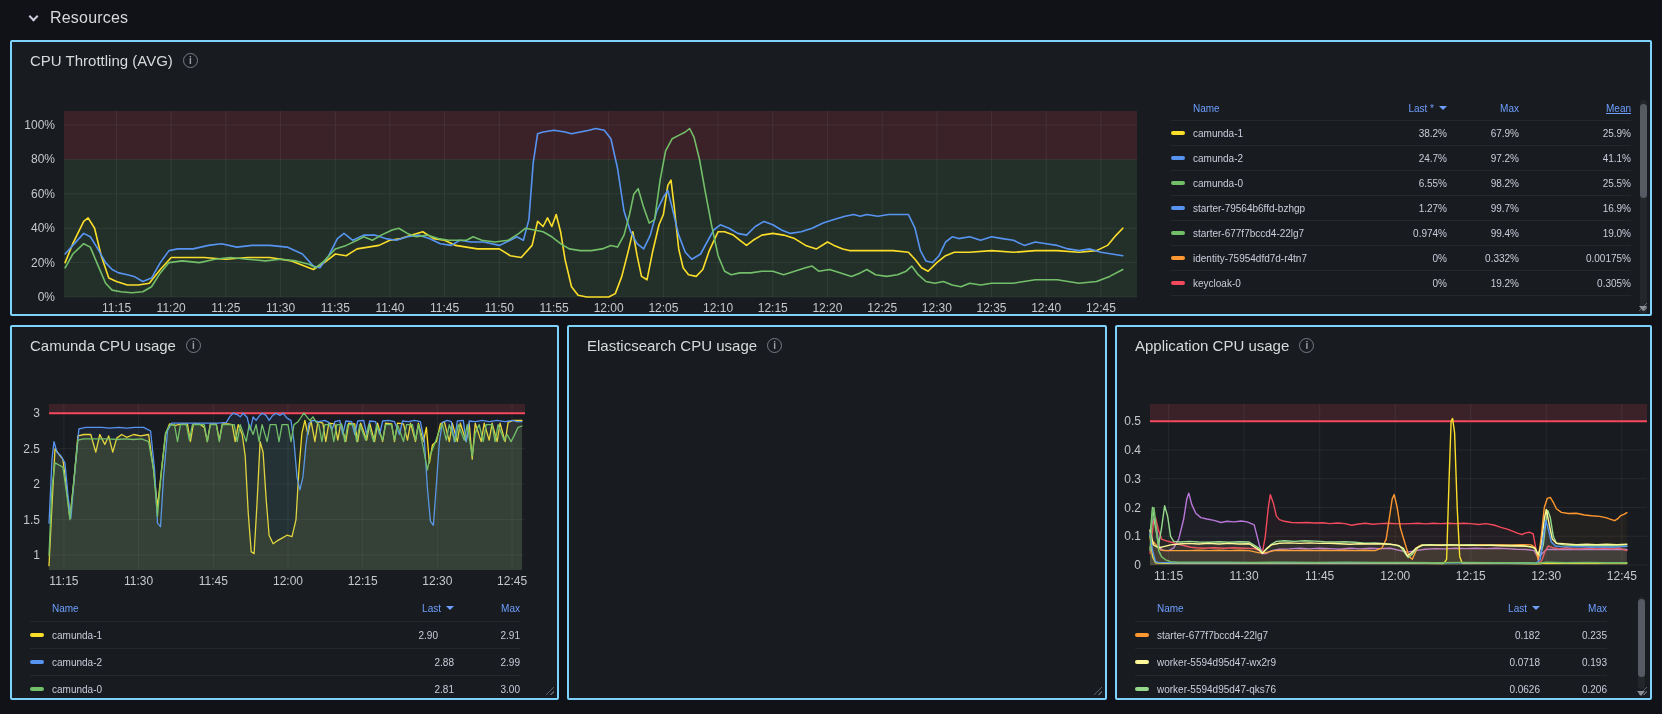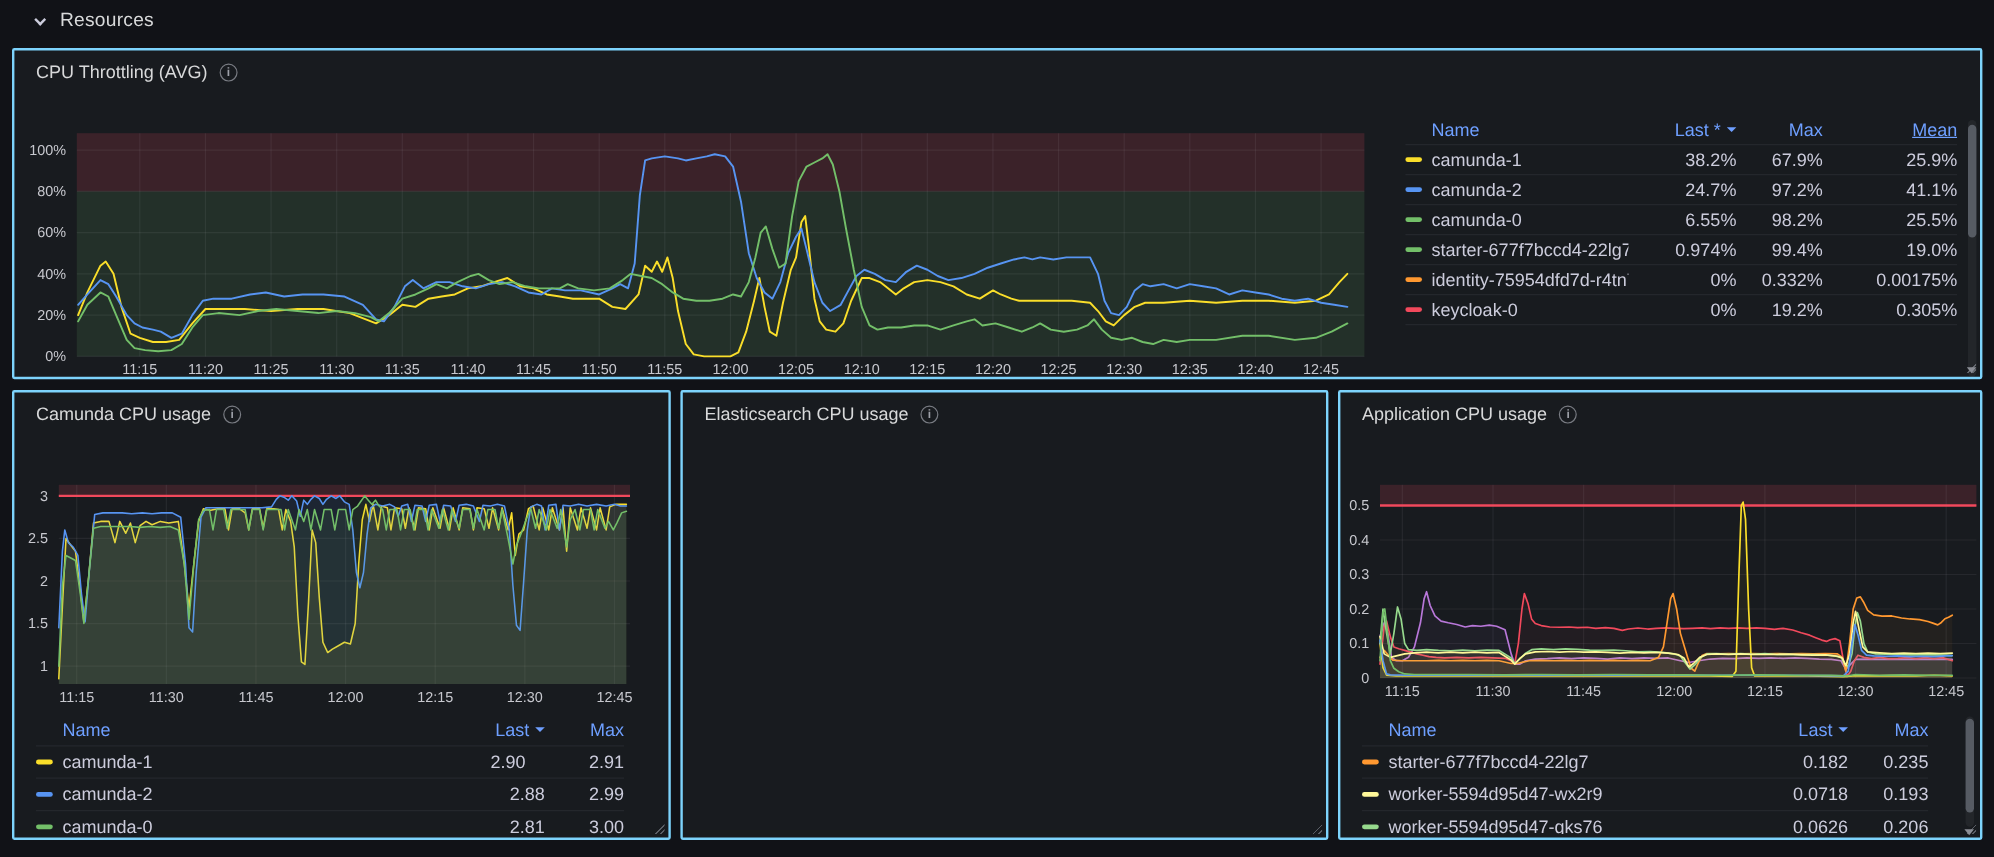--- a/index.html
+++ b/index.html
@@ -15,21 +15,21 @@
 
   .panel { position:absolute; background:#181b1f; border:2px solid #7dd3fc; border-radius:2px; }
   .panel-head { position:absolute; left:18px; top:10px; display:flex; align-items:center; gap:10px; z-index:3; }
   .panel-title { font-size:15px; font-weight:500; color:#d8d9da; margin:0; }
   .info-icon { width:15px; height:15px; border:1px solid #787b82; border-radius:50%; color:#9da0a8;
     font-size:10px; font-weight:600; display:flex; align-items:center; justify-content:center; line-height:1; cursor:pointer; }
 
   svg.chart { position:absolute; left:0; top:0; display:block; }
   svg text.tick { fill:#c7c8ce; font-size:12px; font-family:"Liberation Sans",sans-serif; }
 
-  .legend { position:absolute; font-size:15px; overflow:hidden; z-index:2; }
+  .legend { position:absolute; font-size:10px; overflow:hidden; z-index:2; }
   .lg-row { display:flex; align-items:center; height:var(--rowh,25px); border-bottom:1px solid rgba(204,204,220,0.07); }
   .lg-head { color:#6e9fff; font-weight:500; }
   .lg-name { flex:1; display:flex; align-items:center; gap:8px; min-width:0; white-space:nowrap; overflow:hidden; }
   .lg-head .lg-name { padding-left:22px; }
   .lg-swatch { width:14px; height:4px; border-radius:2px; flex:none; }
   .lg-cell { flex:none; display:flex; align-items:center; justify-content:flex-end; white-space:nowrap; }
   .caret { width:0; height:0; border-left:4px solid transparent; border-right:4px solid transparent; border-top:4px solid #6e9fff; margin-left:5px; }
 
   .vscroll { position:absolute; width:7px; border-radius:4px; background:rgba(255,255,255,0.05); z-index:4; }
   .vthumb { position:absolute; left:0; width:7px; border-radius:4px; background:#565b63; }
@@ -147,20 +147,29 @@
         <span class="lg-name">
           <span class="lg-swatch" style="background: rgb(115, 191, 105);"></span>
           <span class="">camunda-0</span>
         </span>
         <span class="lg-cell" style="width: 90px;">6.55%</span>
         <span class="lg-cell" style="width: 72px;">98.2%</span>
         <span class="lg-cell" style="width: 112px;">25.5%</span>
       </div>
       <div class="lg-row">
         <span class="lg-name">
+          <span class="lg-swatch" style="background: rgb(87, 148, 242);"></span>
+          <span class="">starter-79564b6ffd-bzhgp</span>
+        </span>
+        <span class="lg-cell" style="width: 90px;">1.27%</span>
+        <span class="lg-cell" style="width: 72px;">99.7%</span>
+        <span class="lg-cell" style="width: 112px;">16.9%</span>
+      </div>
+      <div class="lg-row">
+        <span class="lg-name">
           <span class="lg-swatch" style="background: rgb(115, 191, 105);"></span>
           <span class="">starter-677f7bccd4-22lg7</span>
         </span>
         <span class="lg-cell" style="width: 90px;">0.974%</span>
         <span class="lg-cell" style="width: 72px;">99.4%</span>
         <span class="lg-cell" style="width: 112px;">19.0%</span>
       </div>
       <div class="lg-row">
         <span class="lg-name">
           <span class="lg-swatch" style="background: rgb(255, 152, 48);"></span>

